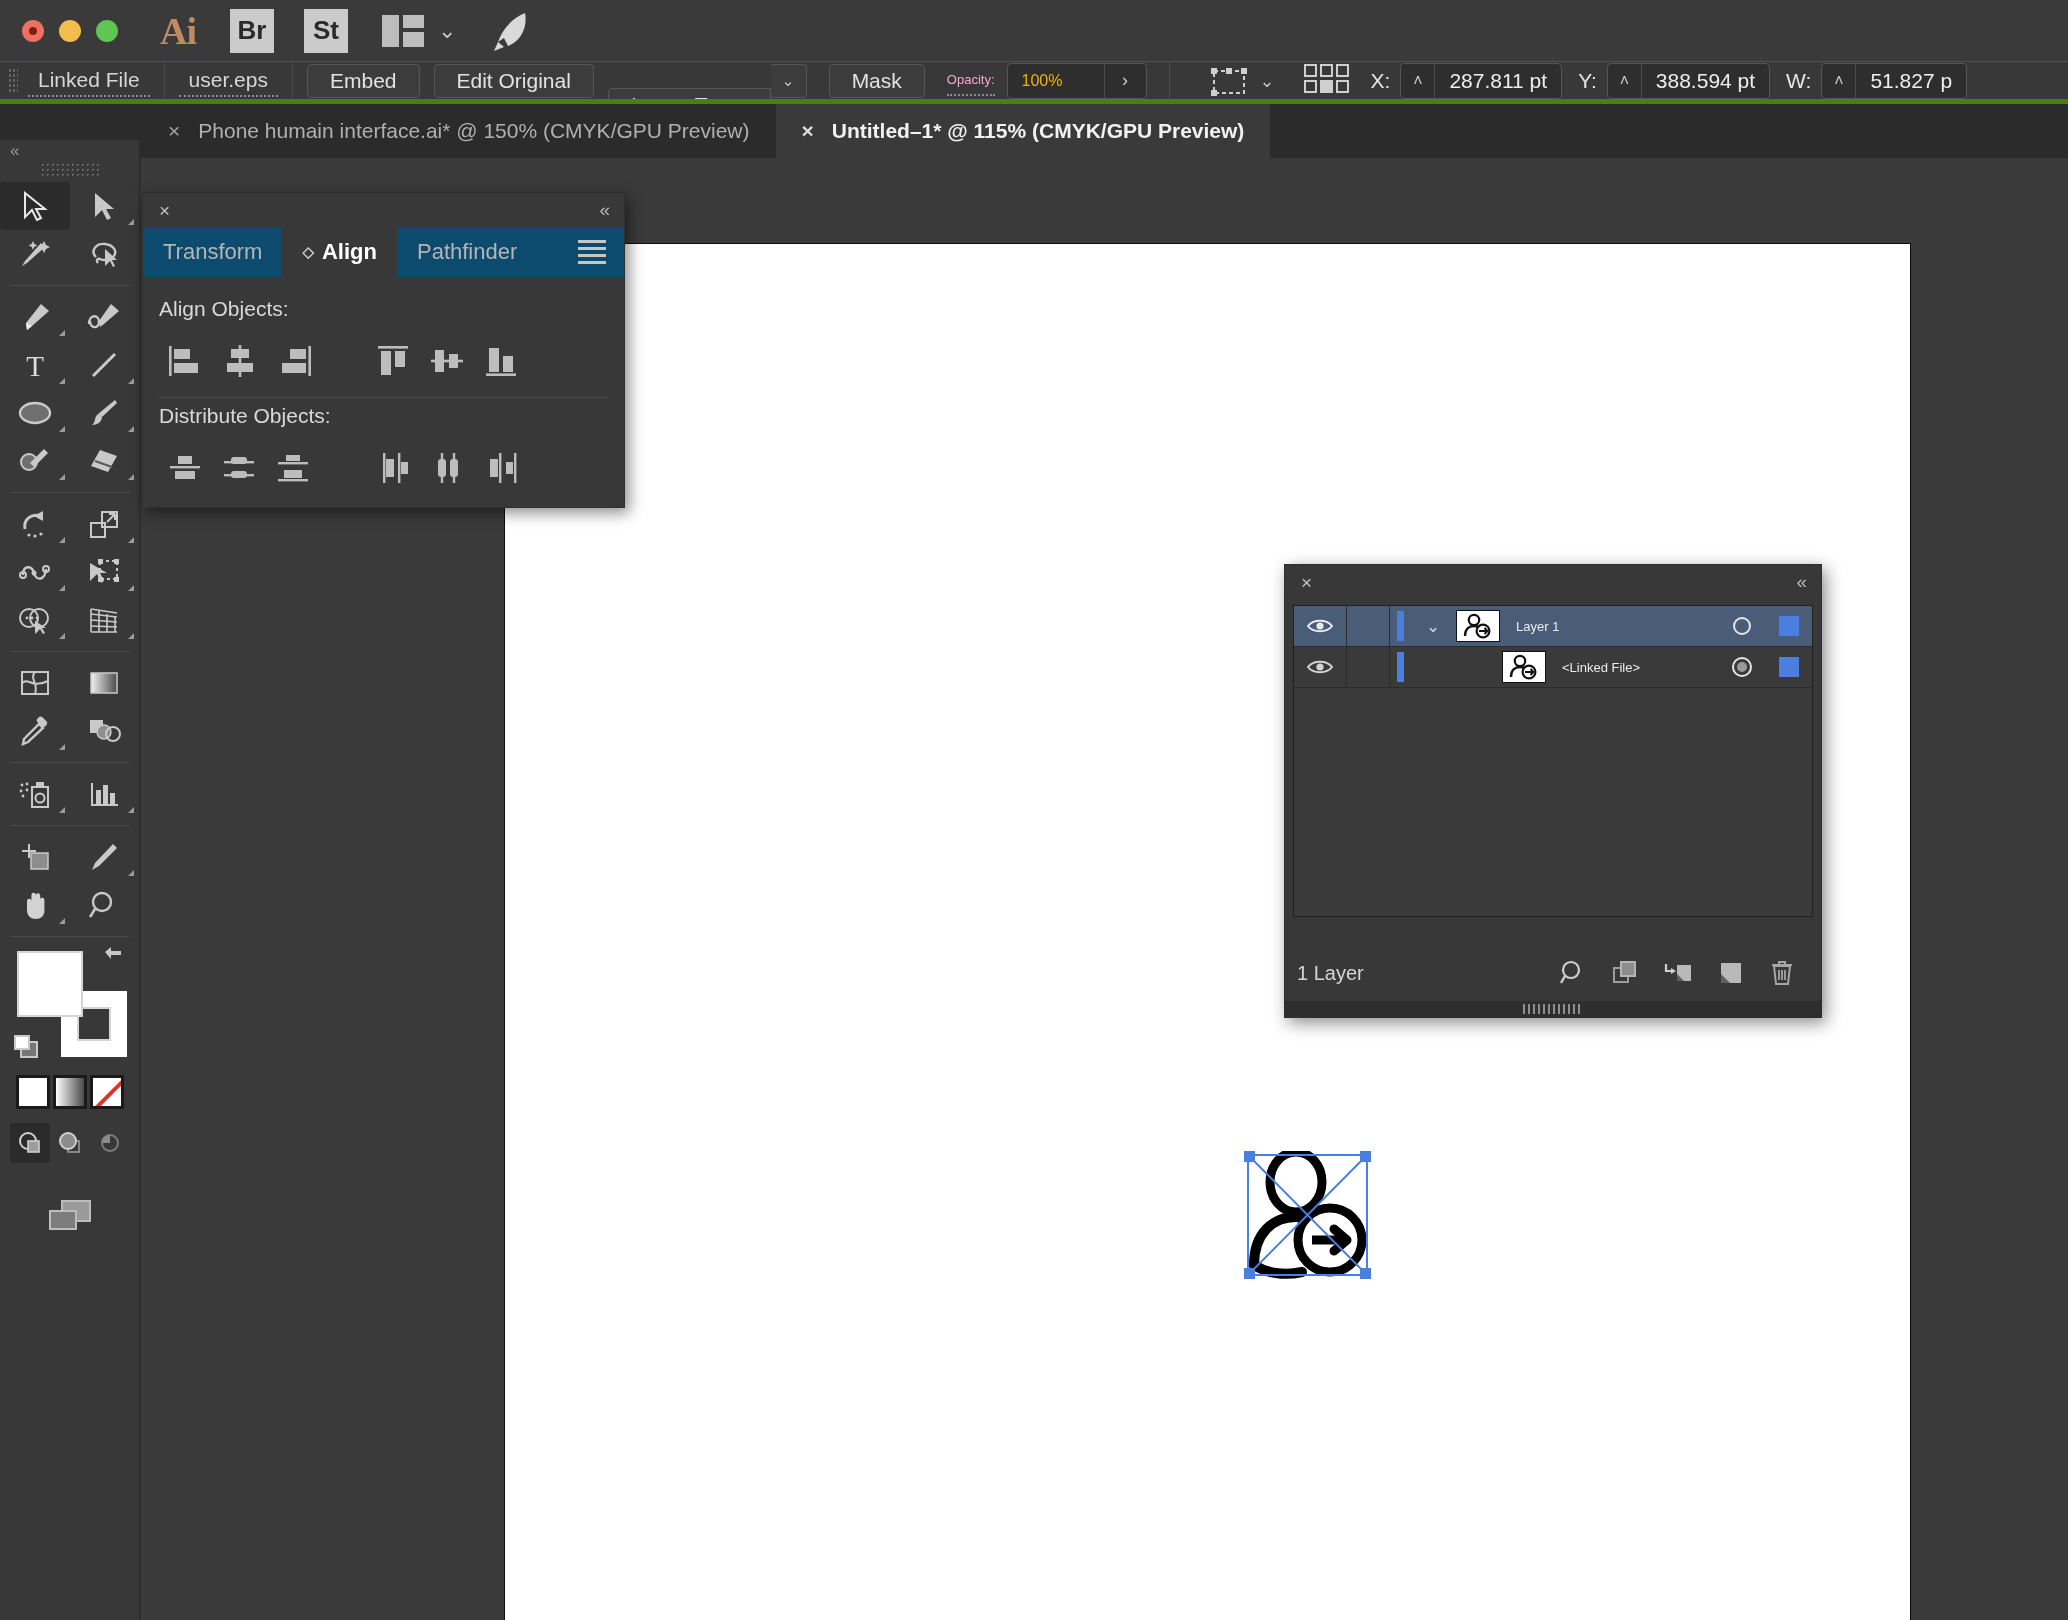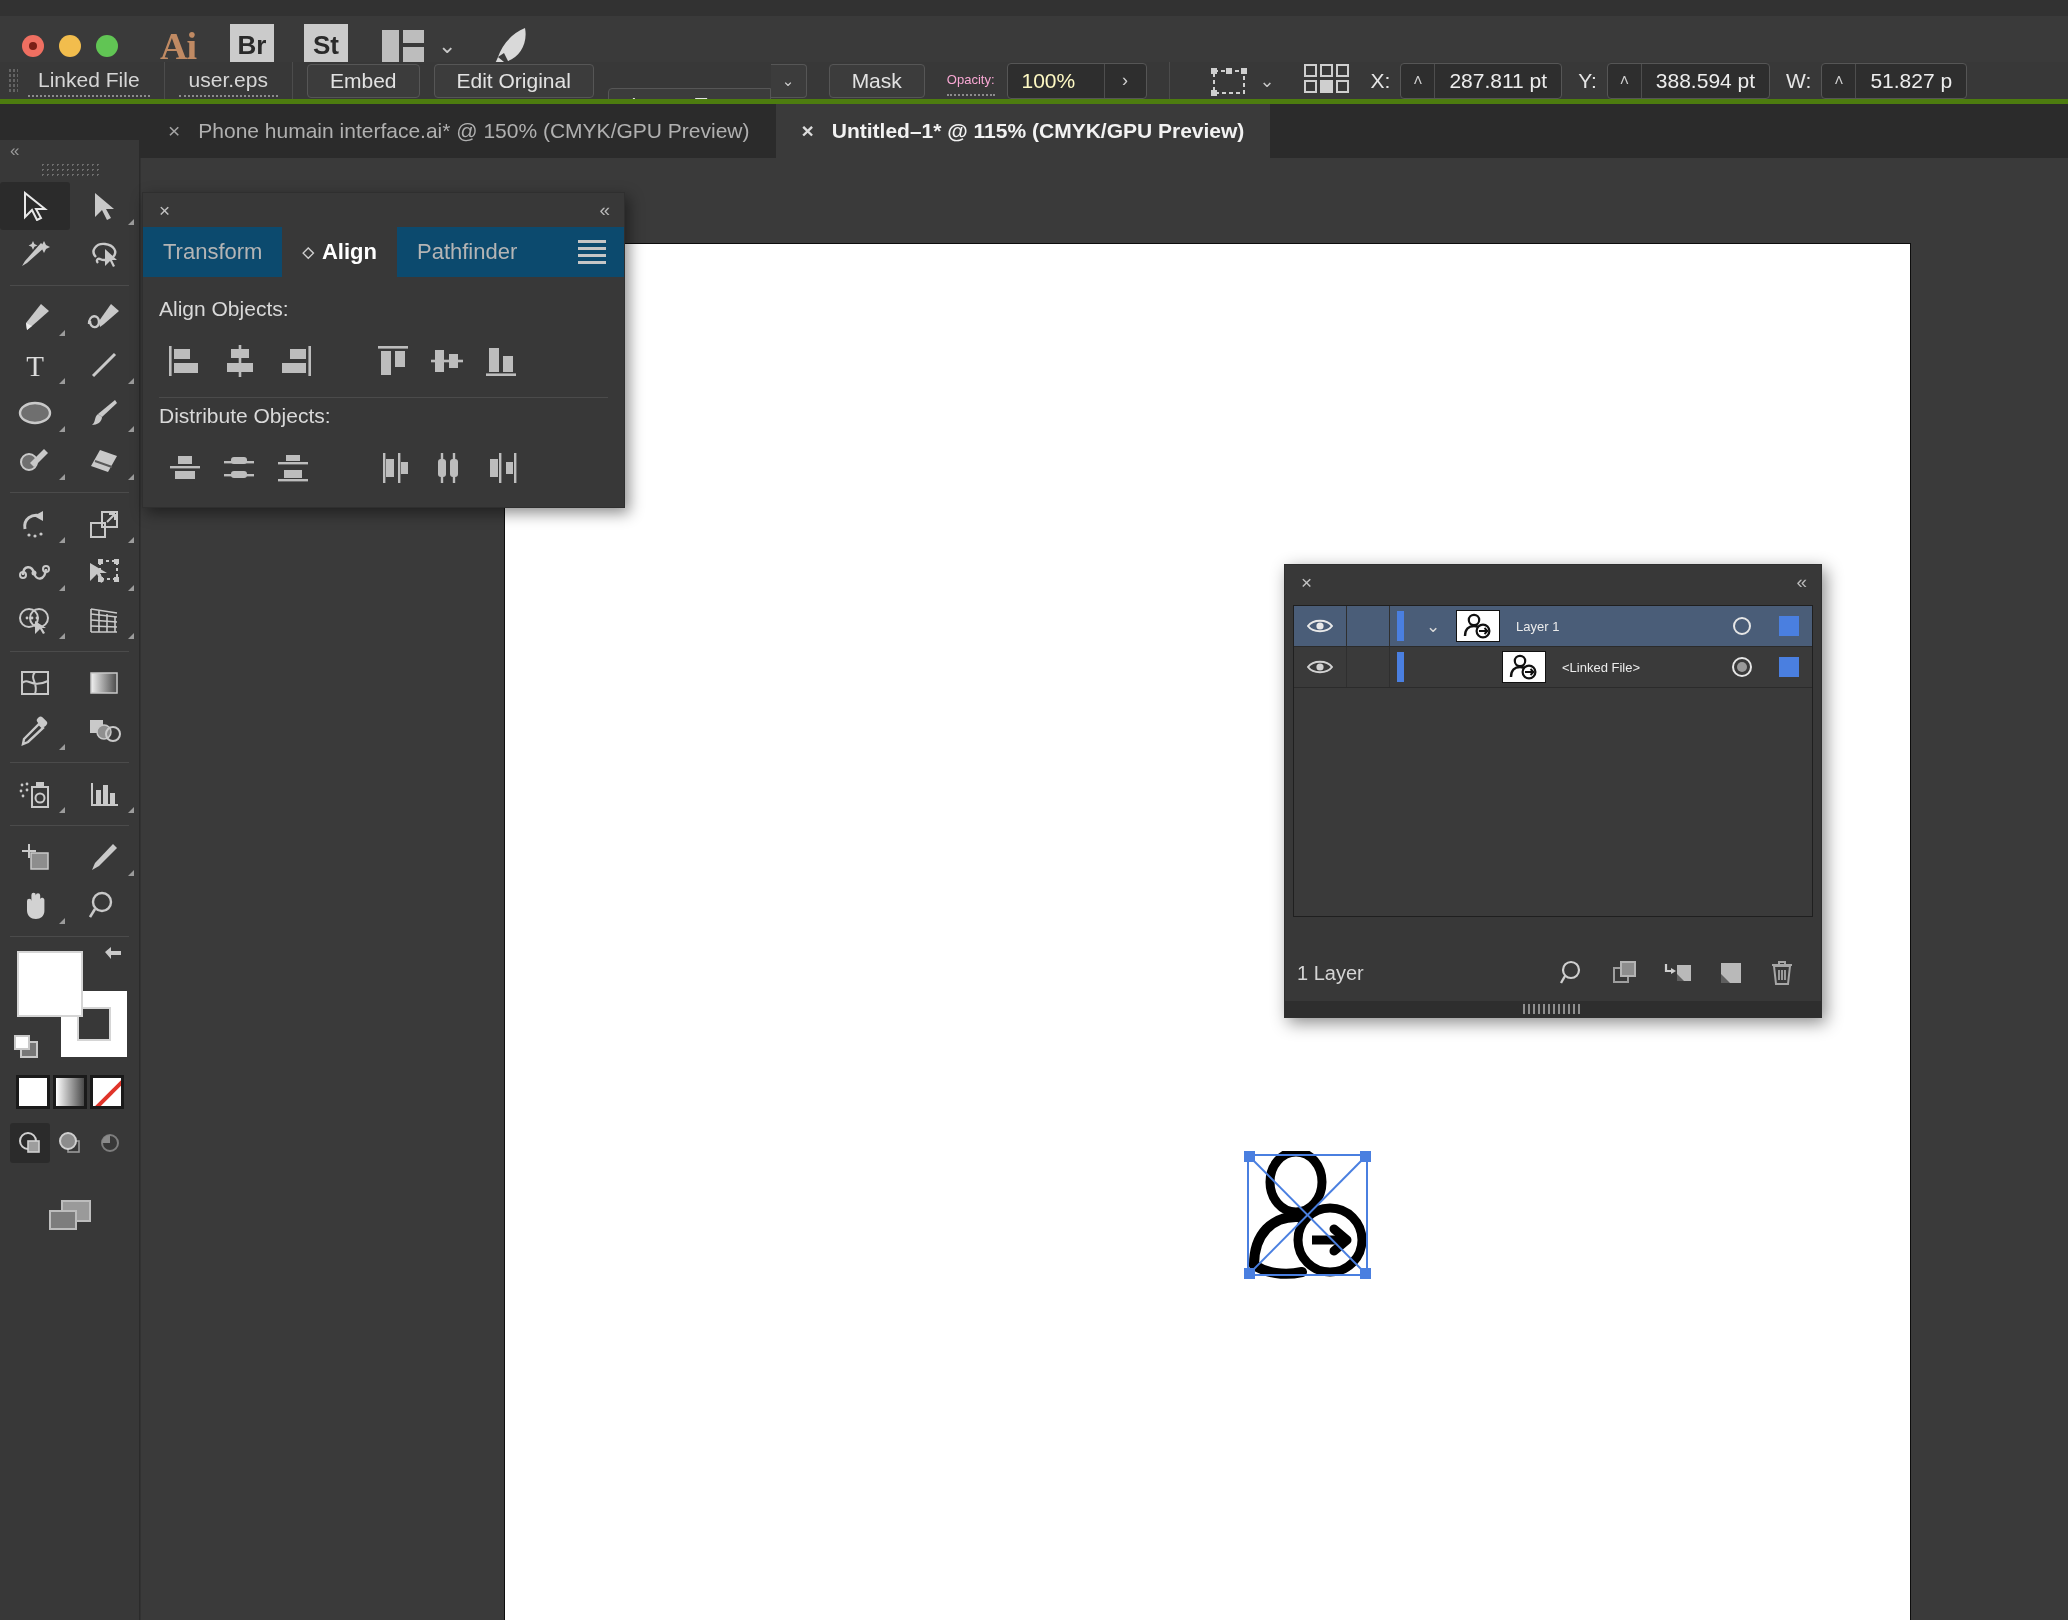--- a/index.html
+++ b/index.html
@@ -8,22 +8,21 @@
     background:#323232;
     font-family:"Liberation Sans", sans-serif;
     -webkit-font-smoothing:antialiased;
   }
   #app{ position:relative; width:2068px; height:1620px; }
 
   
   .titlebar{
     position:absolute; left:0; top:0; width:2068px; height:62px;
     background:#3a3a3a; display:flex; align-items:center;
-    border-bottom:3px solid #be185d;
-    margin-top:16px;
+    border-bottom:1px solid #be185d;
   }
   .traffic{ display:flex; gap:15px; margin-left:22px; }
   .dot{ width:22px; height:22px; border-radius:50%; position:relative; }
   .dot.red{ background:#ef6f61; }
   .dot.red:after{ content:""; position:absolute; left:50%; top:50%;
     transform:translate(-50%,-50%); width:8px; height:8px; border-radius:50%;
     background:#7a1f16; }
   .dot.yellow{ background:#f2bd4d; }
   .dot.green{ background:#61c554; }
 
@@ -72,21 +71,21 @@
     width:36px; height:34px; border:1px solid #565656; border-left:none;
     border-top-right-radius:4px; border-bottom-right-radius:4px; background:#3c3c3c;
     display:flex; align-items:center; justify-content:center; color:#cfcfcf; font-size:15px;
   }
   .cb-plain-label{ color:#f9a8d4; font-size:13px; white-space:nowrap; }
   .op-label{ margin-left:22px; border-bottom:2px dotted #8c8c8c; line-height:28px; }
   .op-field{
     margin-left:12px; display:flex; align-items:center;
     border:1px solid #565656; border-radius:4px; background:#2e2e2e; height:36px;
   }
-  .op-value{ color:#fef9c3; font-size:21px; padding:0 16px 0 14px; min-width:96px; }
+  .op-value{ color:#eab308; font-size:16px; padding:0 16px 0 14px; min-width:96px; }
   .op-caret{ width:42px; height:34px; border-left:1px solid #4e4e4e;
     display:flex; align-items:center; justify-content:center; color:#d0d0d0; font-size:18px; }
 
   .selwidget{ margin-left:26px; display:flex; align-items:center; gap:6px; }
   .refpt{ margin-left:26px; }
   .coord-label{ color:#e6e6e6; font-size:21px; margin-left:16px; }
   .spin{
     margin-left:10px; display:flex; align-items:center;
     border:1px solid #565656; border-radius:4px; background:#2e2e2e; height:36px;
   }

